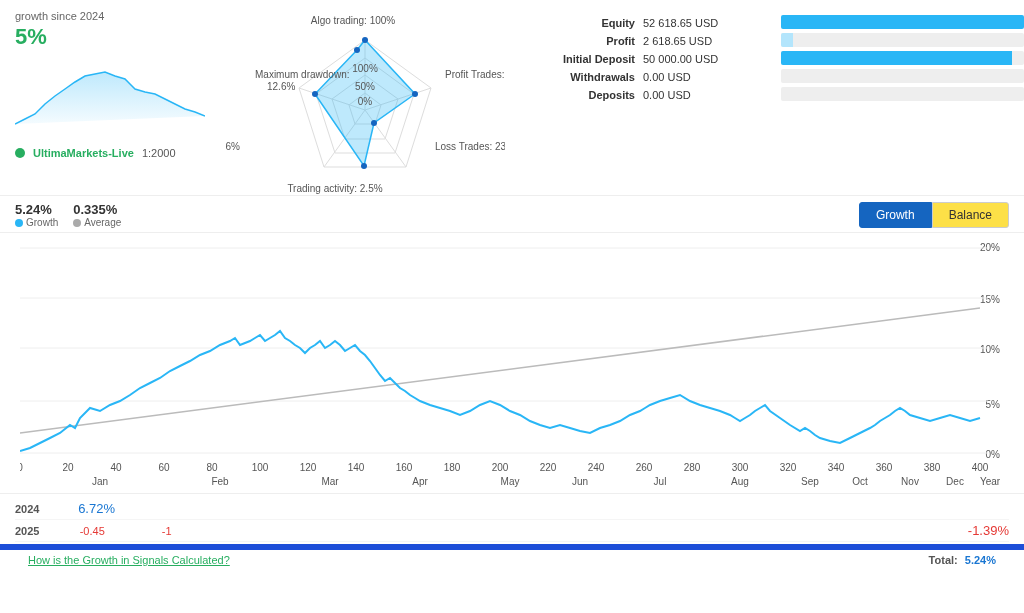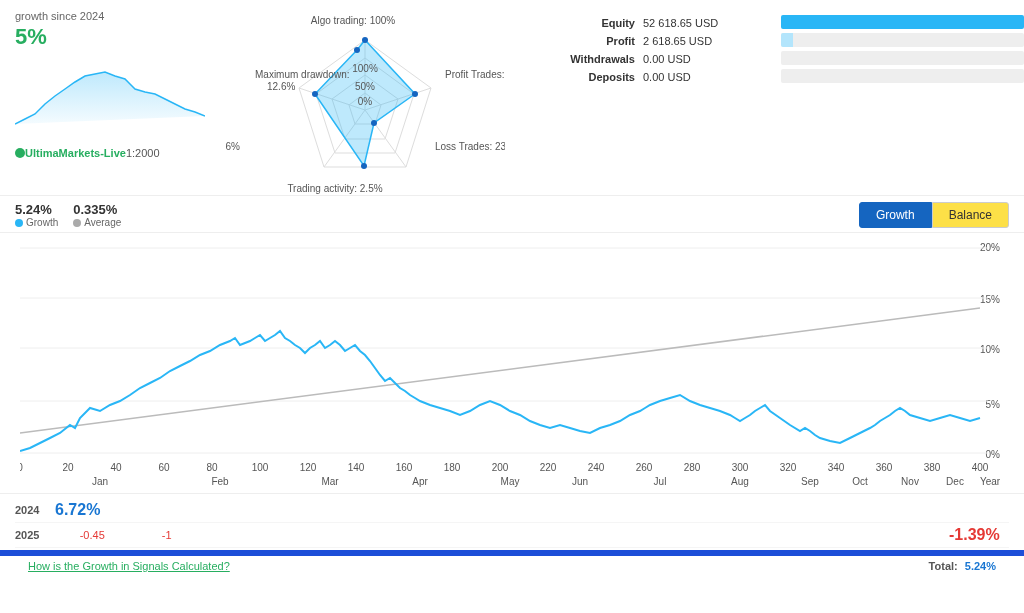--- a/index.html
+++ b/index.html
@@ -36,20 +36,21 @@
       width: 190px;
       height: 80px;
       margin: 4px 0;
     }
     .account-info {
       font-size: 11px;
       color: #555;
       margin-top: 6px;
       display: flex;
       align-items: center;
+      gap: 8px;
     }
     .account-info .green-dot {
       width: 10px; height: 10px;
       background: #27ae60;
       border-radius: 50%;
       display: inline-block;
     }
     .account-name {
       color: #27ae60;
       font-weight: bold;
@@ -188,24 +189,24 @@
       flex: 1;
       text-align: center;
       font-size: 11px;
       padding: 1px 2px;
     }
     .month-cell.positive { color: #1976d2; }
     .month-cell.negative { color: #e53935; }
     .month-cell.empty { color: #ccc; }
     .total-cell {
       width: 60px;
-      text-align: left;
-      font-size: 16px;
+      text-align: right;
+      font-size: 13px;
       color: #1976d2;
-      font-weight: bold;
+      font-weight: normal;
     }
     .total-cell.negative { color: #e53935; }
 
     .footer-row {
       display: flex;
       justify-content: space-between;
       align-items: center;
       padding: 4px 28px;
       border-top: 6px solid #1d4ed8;
       background: #fff;
@@ -296,20 +297,27 @@
       <div class="stat-value">52 618.65 USD</div>
       <div class="stat-bar-container">
         <div class="stat-bar" style="width:100%"></div>
       </div>
     </div>
     <div class="stat-row">
       <div class="stat-label">Profit</div>
       <div class="stat-value">2 618.65 USD</div>
       <div class="stat-bar-container">
         <div class="stat-bar" style="width:5%;background:#b3e5fc"></div>
+      </div>
+    </div>
+    <div class="stat-row">
+      <div class="stat-label">Initial Deposit</div>
+      <div class="stat-value">50 000.00 USD</div>
+      <div class="stat-bar-container">
+        <div class="stat-bar" style="width:95%"></div>
       </div>
     </div>
     <div class="stat-row">
       <div class="stat-label">Withdrawals</div>
       <div class="stat-value">0.00 USD</div>
       <div class="stat-bar-container">
         <div class="stat-bar" style="width:0%"></div>
       </div>
     </div>
     <div class="stat-row">

